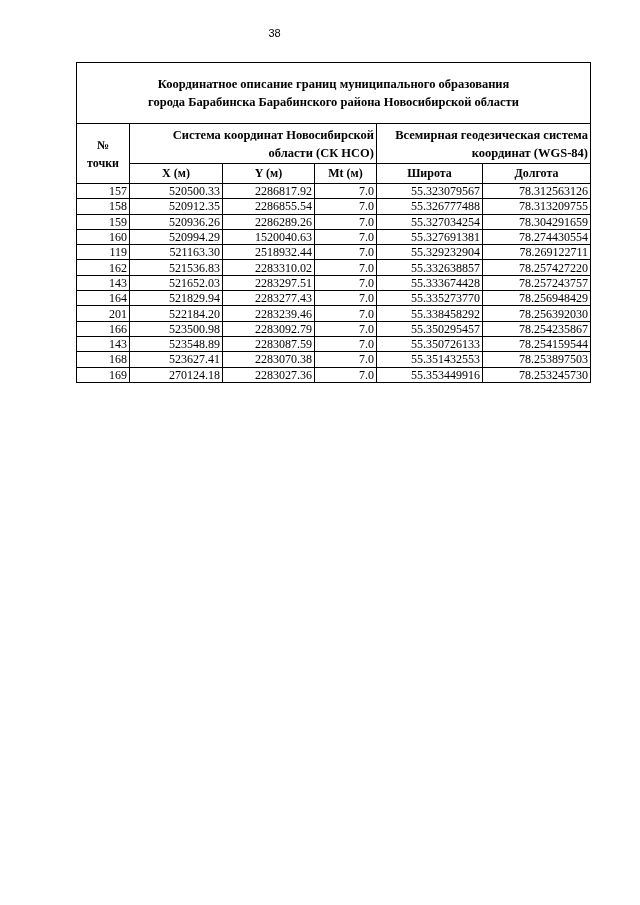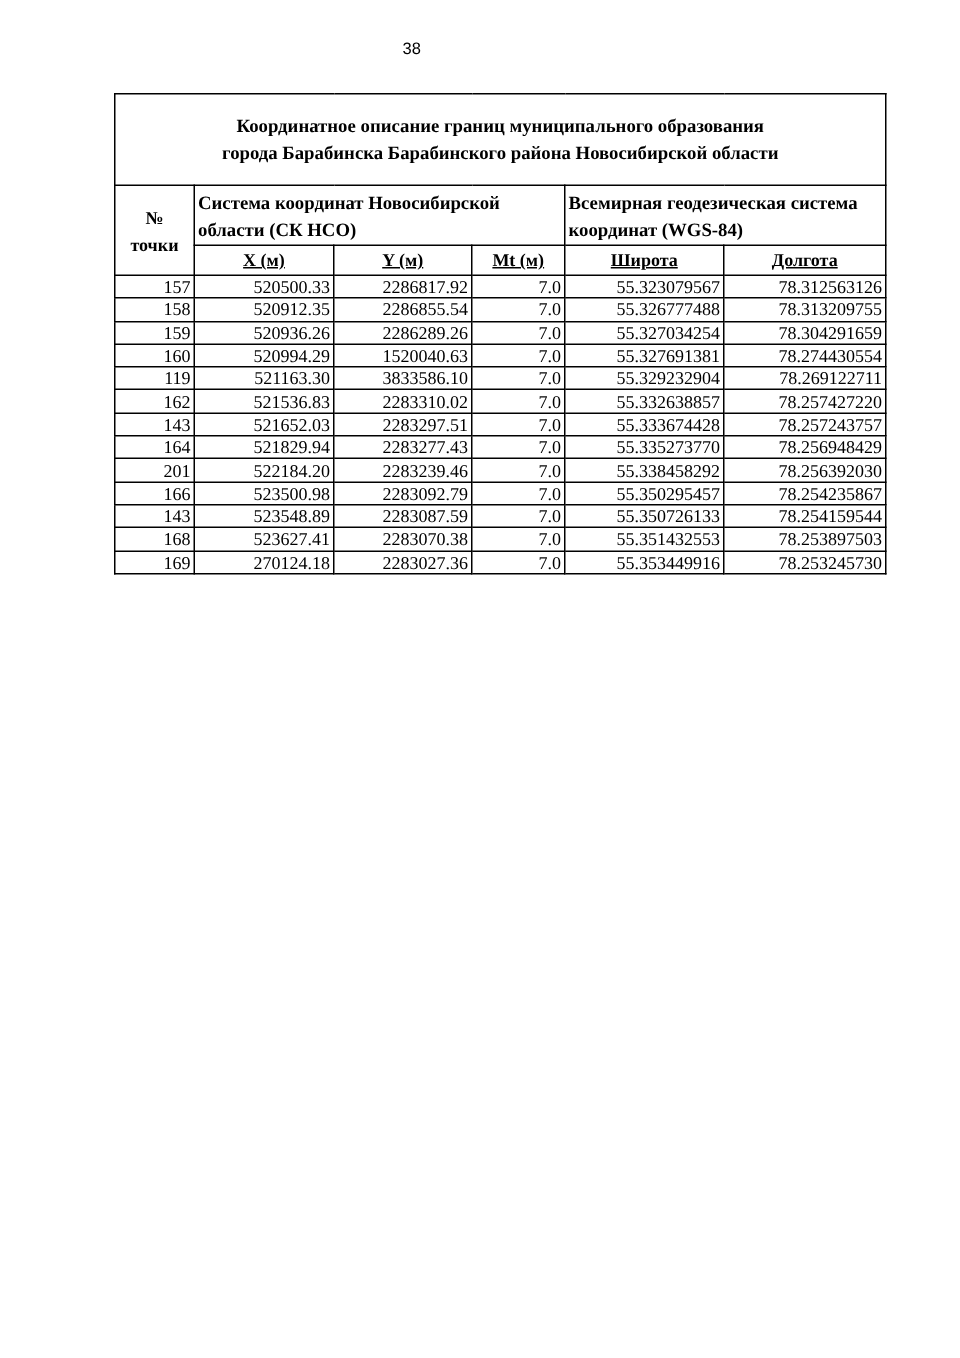--- a/index.html
+++ b/index.html
@@ -4,23 +4,23 @@
 <style>
   html, body { margin: 0; padding: 0; background: #ffffff; }
   body { width: 640px; height: 905px; position: relative; overflow: hidden;
          font-family: "Liberation Serif", serif; color: #000; }
   .page-number { position: absolute; top: 27px; left: 0; width: 549px; text-align: center;
          font-family: "Liberation Sans", sans-serif; font-size: 11px; }
   table.coords { position: absolute; left: 76px; top: 62px; width: 514px;
          border-collapse: collapse; table-layout: fixed; font-size: 12px; }
   table.coords td, table.coords th { border: 1px solid #000; padding: 0 2px; }
   .title-cell { height: 60px; font-weight: bold; font-size: 12.5px; line-height: 18px; }
-  .group-head { height: 39px; text-align: left; font-weight: bold; line-height: 18px; font-size: 12.5px; }
+  .group-head { height: 39px; text-align: right; font-weight: bold; line-height: 18px; font-size: 12.5px; }
   .num-head { text-align: center; font-weight: bold; line-height: 18px; }
-  .sub-head { height: 19px; text-align: center; font-weight: bold; text-decoration: underline; }
+  .sub-head { height: 19px; text-align: center; font-weight: bold; }
   tbody td { height: 14.3px; line-height: 14px; text-align: right; padding-right: 2px; }
 </style>
 </head>
 <body>
 
 <div class="page-number">38</div>
 
 <table class="coords">
   <colgroup>
     <col style="width:53px">
@@ -88,21 +88,21 @@
         <td>160</td>
         <td>520994.29</td>
         <td>1520040.63</td>
         <td>7.0</td>
         <td>55.327691381</td>
         <td>78.274430554</td>
       </tr>
       <tr>
         <td>119</td>
         <td>521163.30</td>
-        <td>3833586.10</td>
+        <td>2518932.44</td>
         <td>7.0</td>
         <td>55.329232904</td>
         <td>78.269122711</td>
       </tr>
       <tr>
         <td>162</td>
         <td>521536.83</td>
         <td>2283310.02</td>
         <td>7.0</td>
         <td>55.332638857</td>

